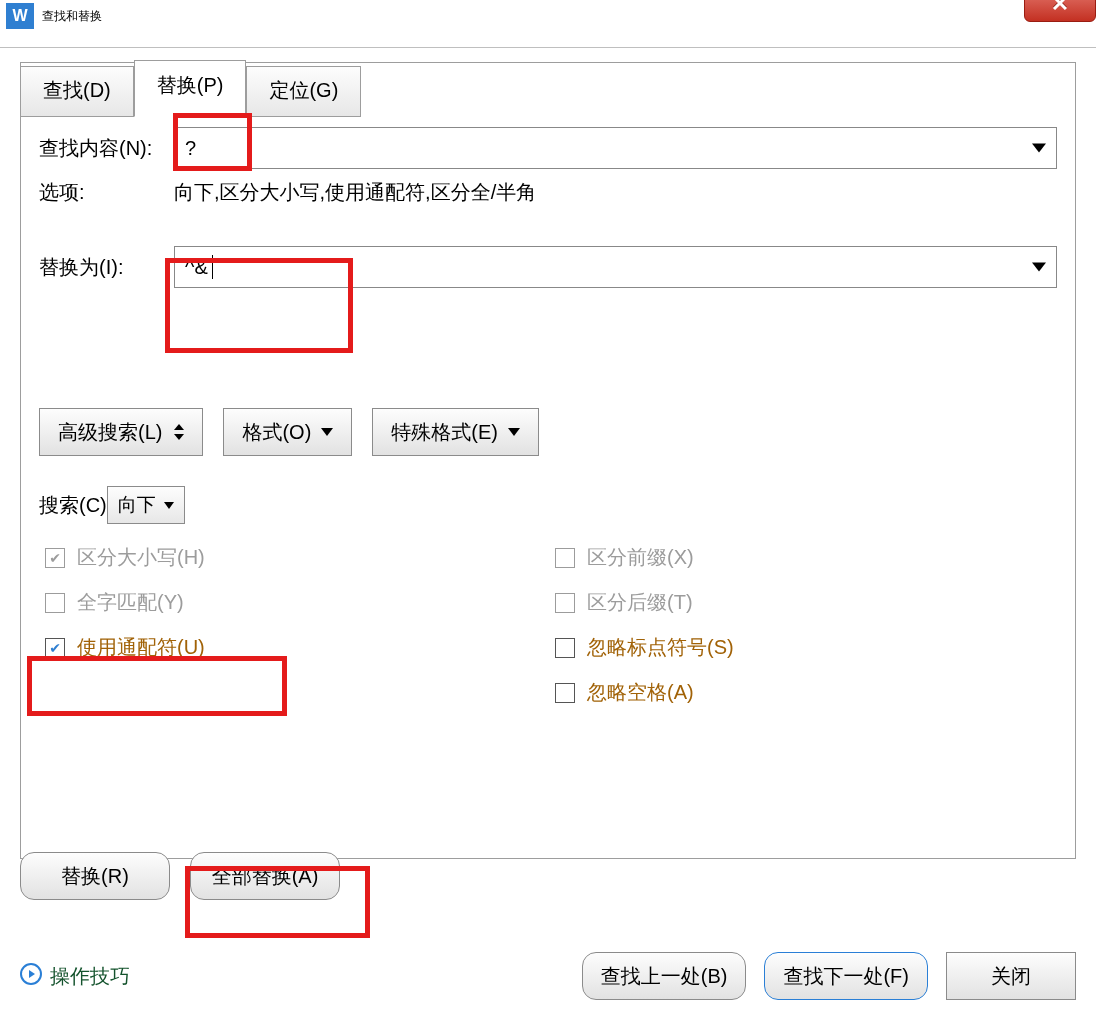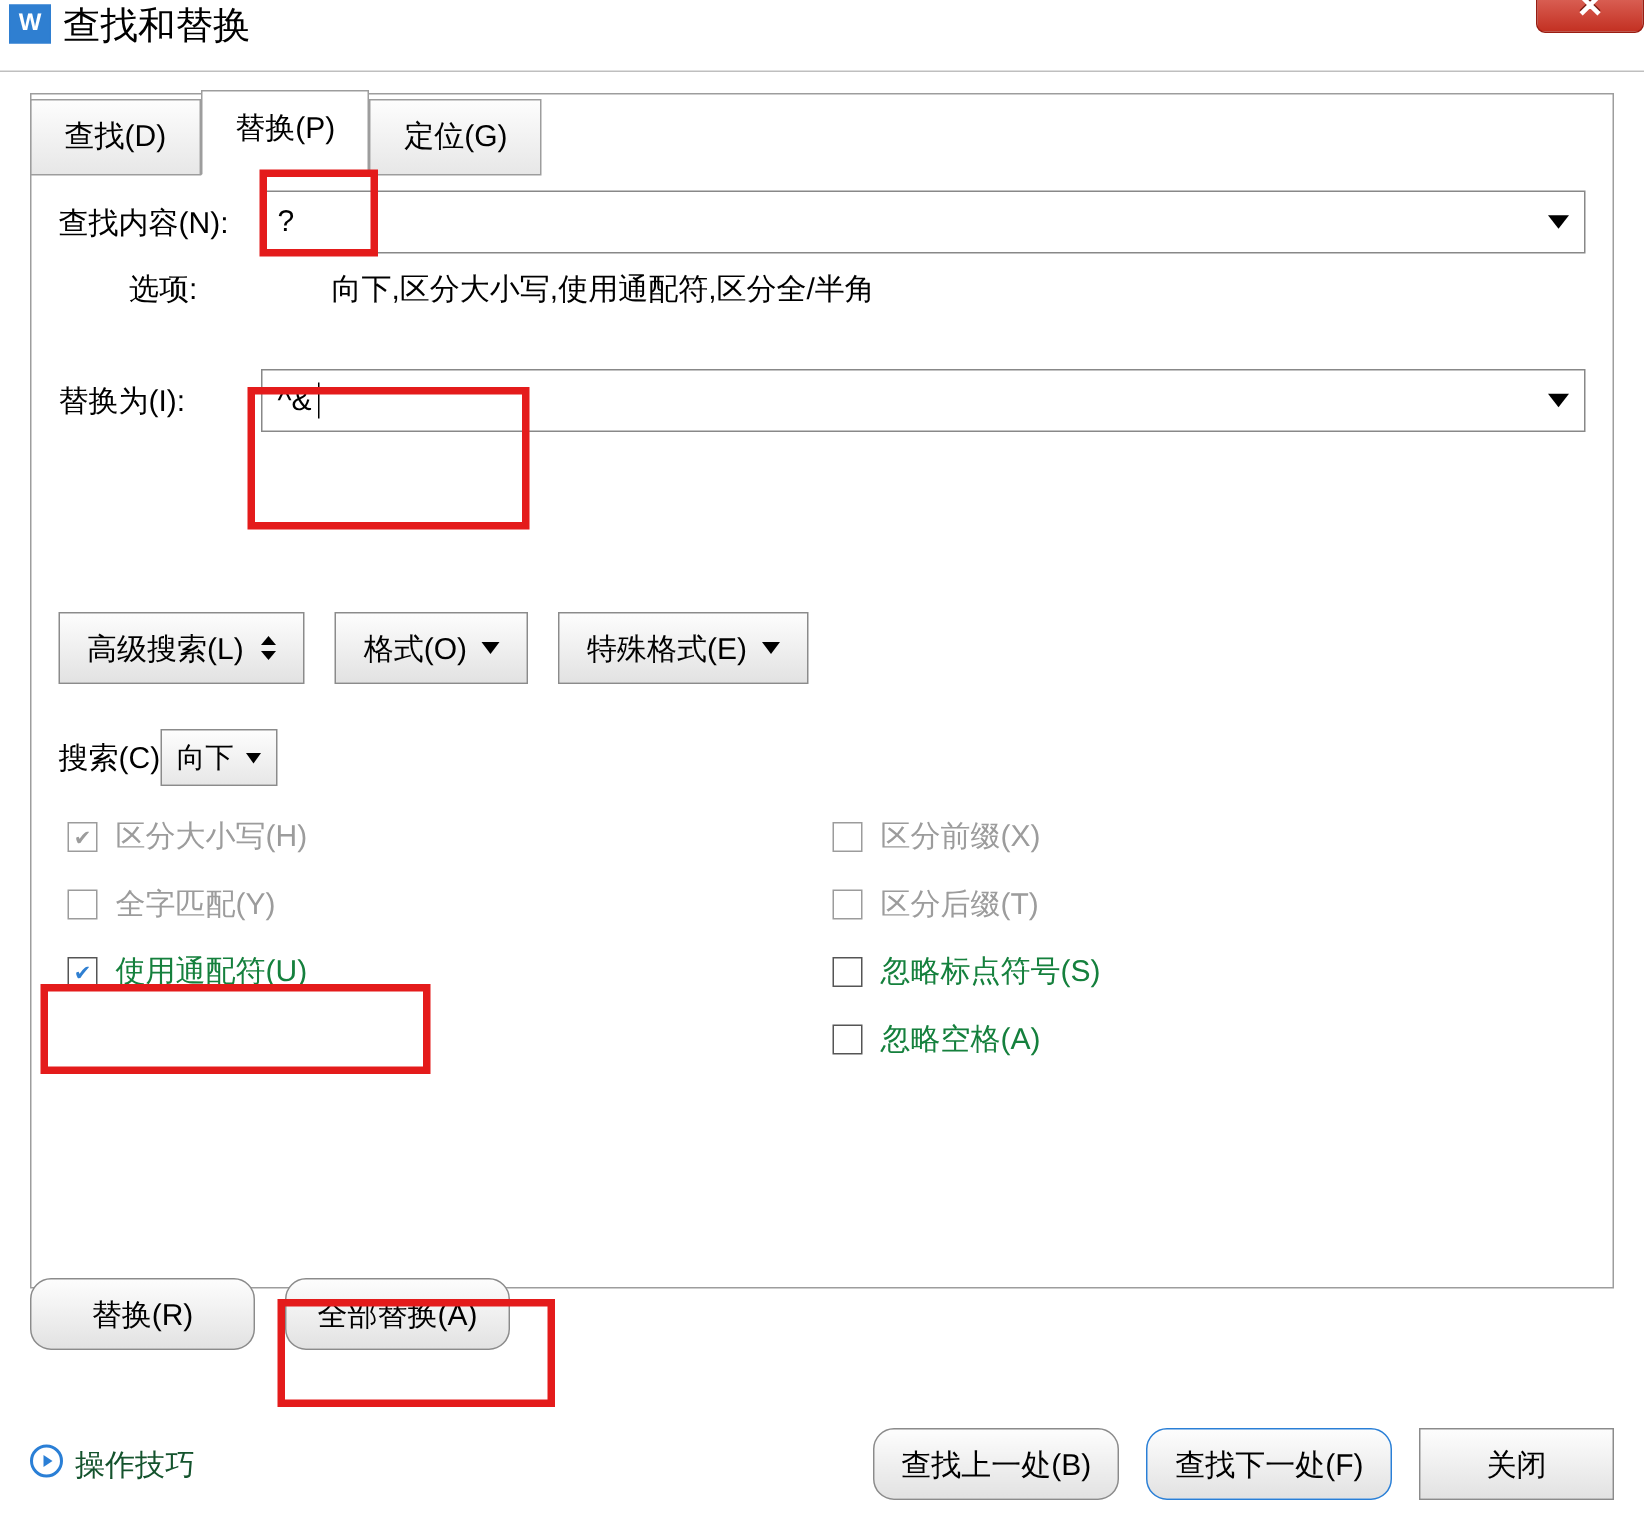--- a/index.html
+++ b/index.html
@@ -29,21 +29,21 @@
     border: 1px solid #2f7fd1;
     display: flex;
     align-items: center;
     justify-content: center;
     color: #fff;
     font-weight: bold;
     font-size: 16px;
     margin-right: 8px;
   }
   .titlebar .title {
-    font-size: 25px;
+    font-size: 12px;
   }
   .close-btn {
     position: absolute;
     top: -14px;
     right: 0;
     width: 70px;
     height: 34px;
     background: linear-gradient(#e5796f, #c33022);
     border: 1px solid #9a1c11;
     border-radius: 0 0 6px 6px;
@@ -134,21 +134,20 @@
     width: 0;
     height: 0;
     border-left: 7px solid transparent;
     border-right: 7px solid transparent;
     border-top: 9px solid #000;
   }
   .options-row {
     display: flex;
     margin-top: 4px;
     margin-bottom: 40px;
-    margin-left: 47px;
   }
   .cursor {
     display: inline-block;
     width: 1px;
     height: 24px;
     background: #000;
     margin-left: 4px;
     vertical-align: middle;
   }
 
@@ -240,21 +239,21 @@
     gap: 18px;
   }
   .check-col.left { margin-left: 6px; width: 480px; }
   .check {
     display: flex;
     align-items: center;
     gap: 12px;
     font-size: 20px;
     color: #9c9c9c;
   }
-  .check.enabled { color: #15803d; }
+  .check.enabled { color: #a16207; }
   .check .box {
     width: 18px;
     height: 18px;
     border: 1px solid #9c9c9c;
     background: #fff;
     display: inline-flex;
     align-items: center;
     justify-content: center;
     font-size: 14px;
     color: #2f7fd1;

